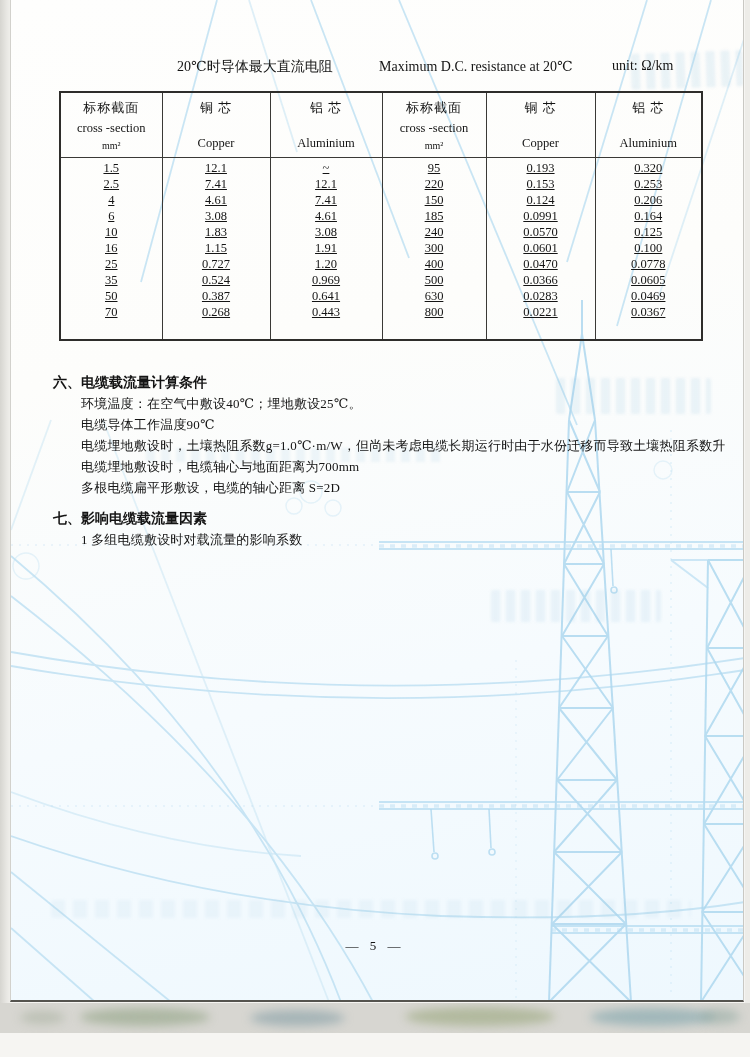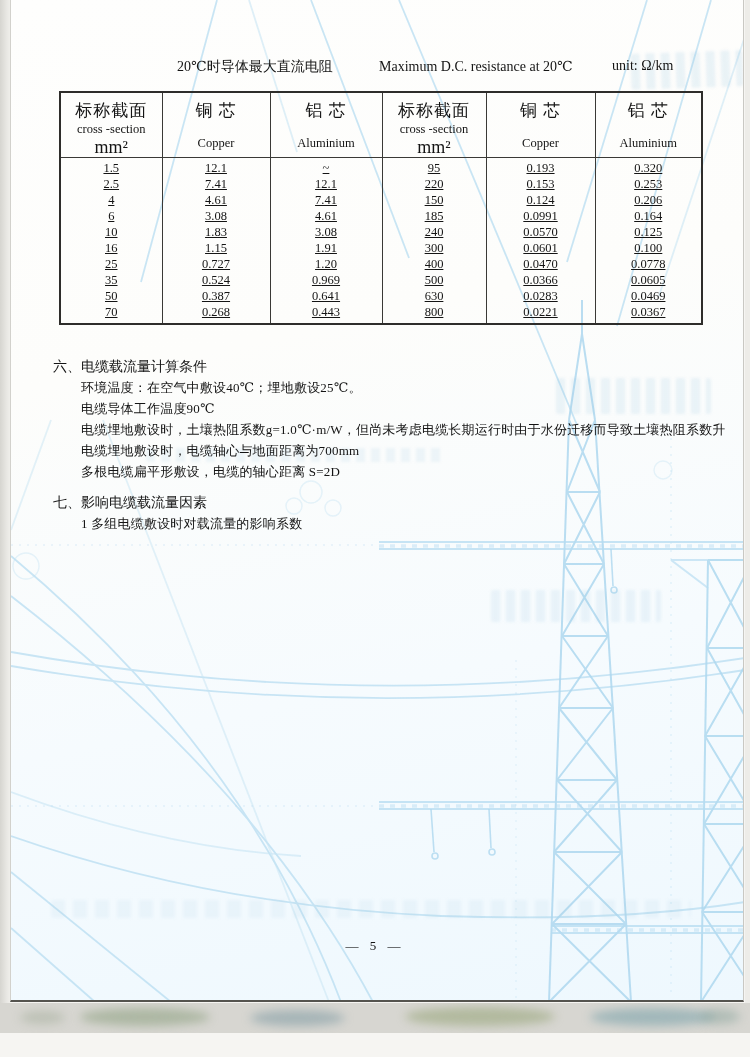--- a/index.html
+++ b/index.html
@@ -36,28 +36,28 @@
   .t-unit{left:585px;}
   table.res{
     position:relative;margin:13px 0 0 32px;width:642px;border-collapse:collapse;
     border:2px solid #2e2d2b;table-layout:fixed;background:transparent;
   }
   table.res th,table.res td{border-left:1px solid #3a3936;border-right:1px solid #3a3936;
     text-align:center;padding:0;font-weight:normal;}
   table.res thead th{border-bottom:1px solid #3a3936;height:64px;vertical-align:middle;font-size:12.5px;}
   .th-inner{display:flex;flex-direction:column;justify-content:space-between;height:52px;padding:2px 0;}
   .th-inner.two{justify-content:space-between;}
-  .th-cn{font-size:17px;letter-spacing:1px;}
+  .th-cn{font-size:13px;letter-spacing:1px;}
   .th-en{font-size:12.5px;}
-  .th-unit{font-size:18px;}
+  .th-unit{font-size:10px;}
   table.res tbody td{font-size:12.5px;line-height:16px;height:16px;text-decoration:underline;}
   table.res tbody tr:first-child td{padding-top:2px;}
-  table.res tbody tr:last-child td{padding-bottom:3px;}
+  table.res tbody tr:last-child td{padding-bottom:19px;}
   .sections{margin:31px 0 0 26px;width:680px;}
-  .sec-heading{font-weight:normal;font-size:14px;line-height:21px;white-space:nowrap;}
+  .sec-heading{font-weight:bold;font-size:14px;line-height:21px;white-space:nowrap;}
   .sec-heading + .sec-line{margin-top:0;}
   .sec-line{font-size:13px;line-height:21px;white-space:nowrap;letter-spacing:.2px;}
   .sec-line.ind{padding-left:28px;}
   .sec-gap{height:10px;}
   .pageno{position:absolute;left:300px;top:938px;width:96px;text-align:center;
     font-size:13px;letter-spacing:4px;}
   .below-strip{position:absolute;left:0;top:1003px;width:750px;height:30px;background:#d7d6d1;overflow:hidden;}
   .blob{position:absolute;filter:blur(5px);border-radius:50%;}
   .b1{left:80px;top:5px;width:130px;height:18px;background:rgba(138,158,126,.55);}
   .b2{left:250px;top:7px;width:95px;height:16px;background:rgba(118,148,158,.5);}

